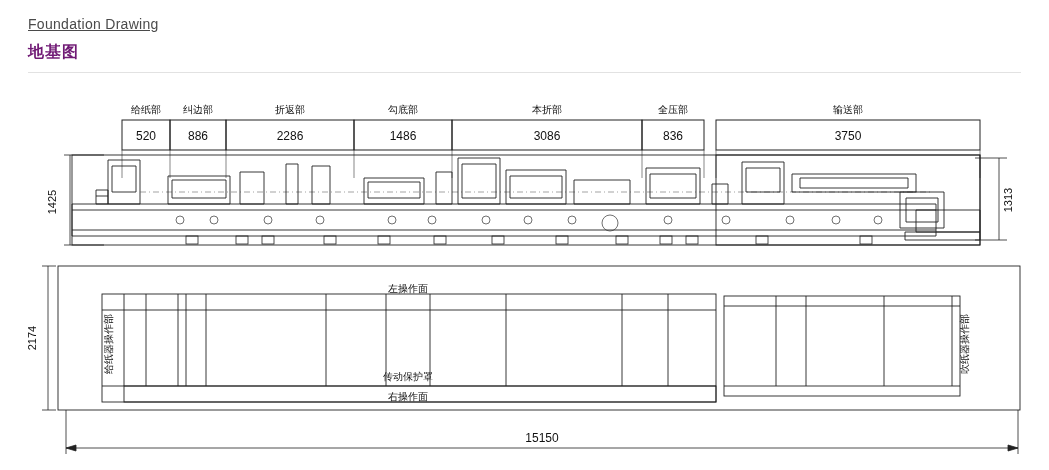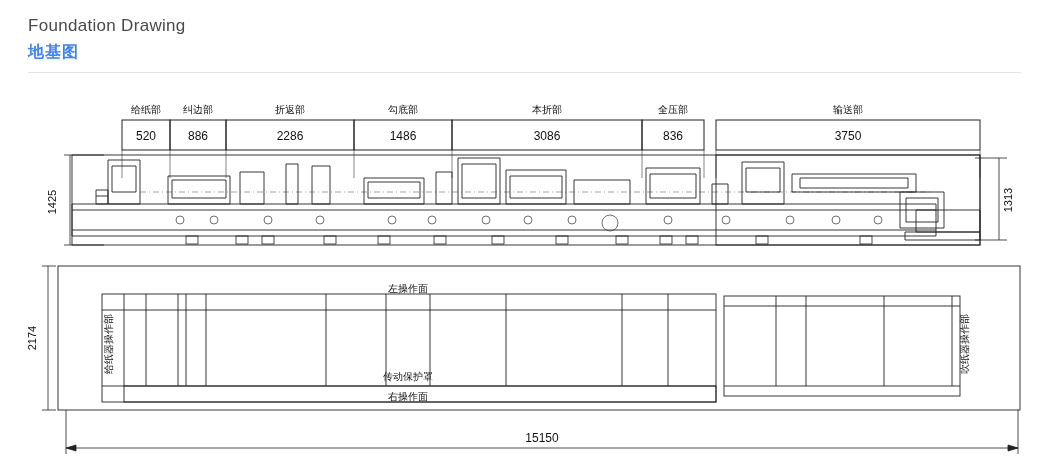--- a/index.html
+++ b/index.html
@@ -6,25 +6,25 @@
   body{
     width:1049px;height:470px;
     background:#ffffff;
     font-family:"Liberation Sans", sans-serif;
     color:#3a3a3a;
     position:relative;
     overflow:hidden;
   }
   .title-en{
     position:absolute;left:28px;top:16px;
-    font-size:17px;color:#4a4a4a;letter-spacing:.3px;
+    font-size:14px;color:#4a4a4a;letter-spacing:.3px;text-decoration:underline;
   }
   .title-cn{
     position:absolute;left:28px;top:42px;
-    font-size:16px;color:#3b82f6;font-weight:bold;letter-spacing:1px;
+    font-size:16px;color:#701a75;font-weight:bold;letter-spacing:1px;
   }
   .hr{
     position:absolute;left:28px;top:72px;width:993px;height:1px;
     background:#e2e2e2;
   }
   .canvas{
     position:absolute;left:0;top:80px;width:1049px;height:390px;text-align:center;
   }
   svg{display:block;}
   .lbl-cn{font-size:10px;fill:#111;}

